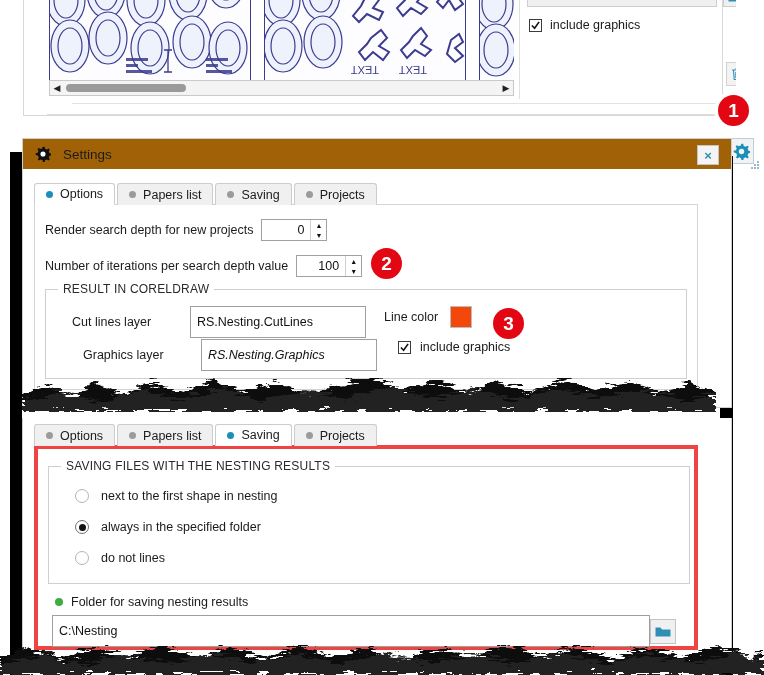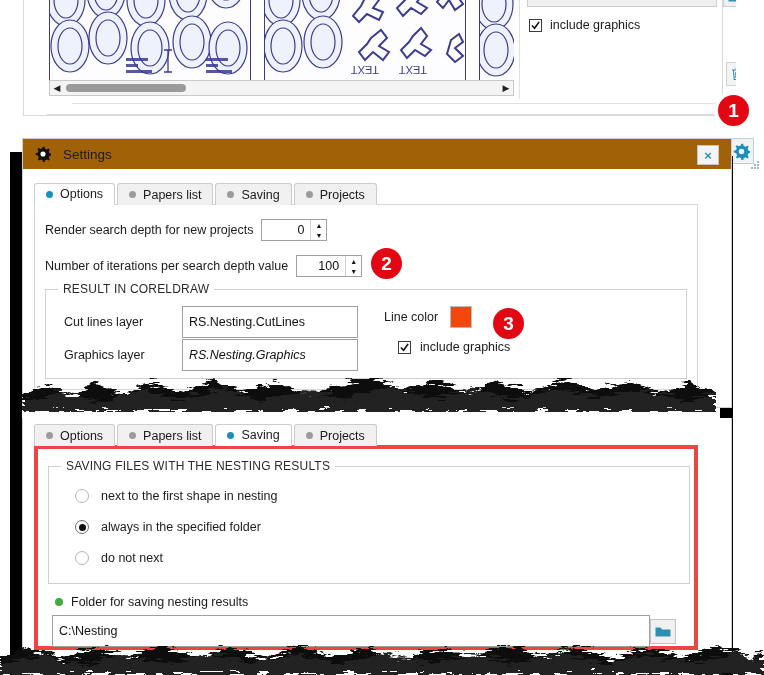--- a/index.html
+++ b/index.html
@@ -344,27 +344,27 @@
         <span class="btns">
           <span>▲</span>
           <span>▼</span>
         </span>
       </span>
     </div>
 
     <div class="group" style="left:10px;top:84px;width:642px;height:90px;">
       <span class="gtitle">RESULT IN CORELDRAW</span>
 
-      <div class="row" style="left:18px;top:16px;justify-content:center;">
+      <div class="row" style="left:26px;top:16px;justify-content:center;">
         <span class="lbl" style="width:118px;">Cut lines layer</span>
         <span class="tinput" style="width:176px;">RS.Nesting.CutLines</span>
       </div>
 
       <div class="row" style="left:18px;top:49px;">
-        <span class="lbl" style="width:118px;">Graphics layer</span>
+        <span class="lbl" style="width:118px;margin-left:19px;">Graphics layer</span>
         <span class="tinput" style="width:176px;font-style:italic;">RS.Nesting.Graphics</span>
       </div>
 
       <div class="row" style="left:338px;top:16px;gap:12px;">
         <span class="lbl">Line color</span>
         <span class="swatch" id="lineColorSwatch" style="background: rgb(244, 72, 11);"></span>
       </div>
 
       <div class="row" style="left:352px;top:50px;gap:9px;">
         <span class="checkbox">
@@ -422,21 +422,21 @@
         <span class="radio-label">next to the first shape in nesting</span>
       </div>
       <div class="row" style="left:26px;top:53px;">
         <span class="radio on">
             <span class="in"></span>
           </span>
         <span class="radio-label">always in the specified folder</span>
       </div>
       <div class="row" style="left:26px;top:84px;">
         <span class="radio"></span>
-        <span class="radio-label">do not next</span>
+        <span class="radio-label">do not lines</span>
       </div>
     </div>
 
     <div class="row" style="left:17px;top:146px;gap:8px;">
       <span class="green-dot"></span>
       <span class="lbl">Folder for saving nesting results</span>
     </div>
 
     <div class="row" style="left:14px;top:166px;">
       <span class="tinput" style="width:598px;height:25px;">C:\Nesting</span>

